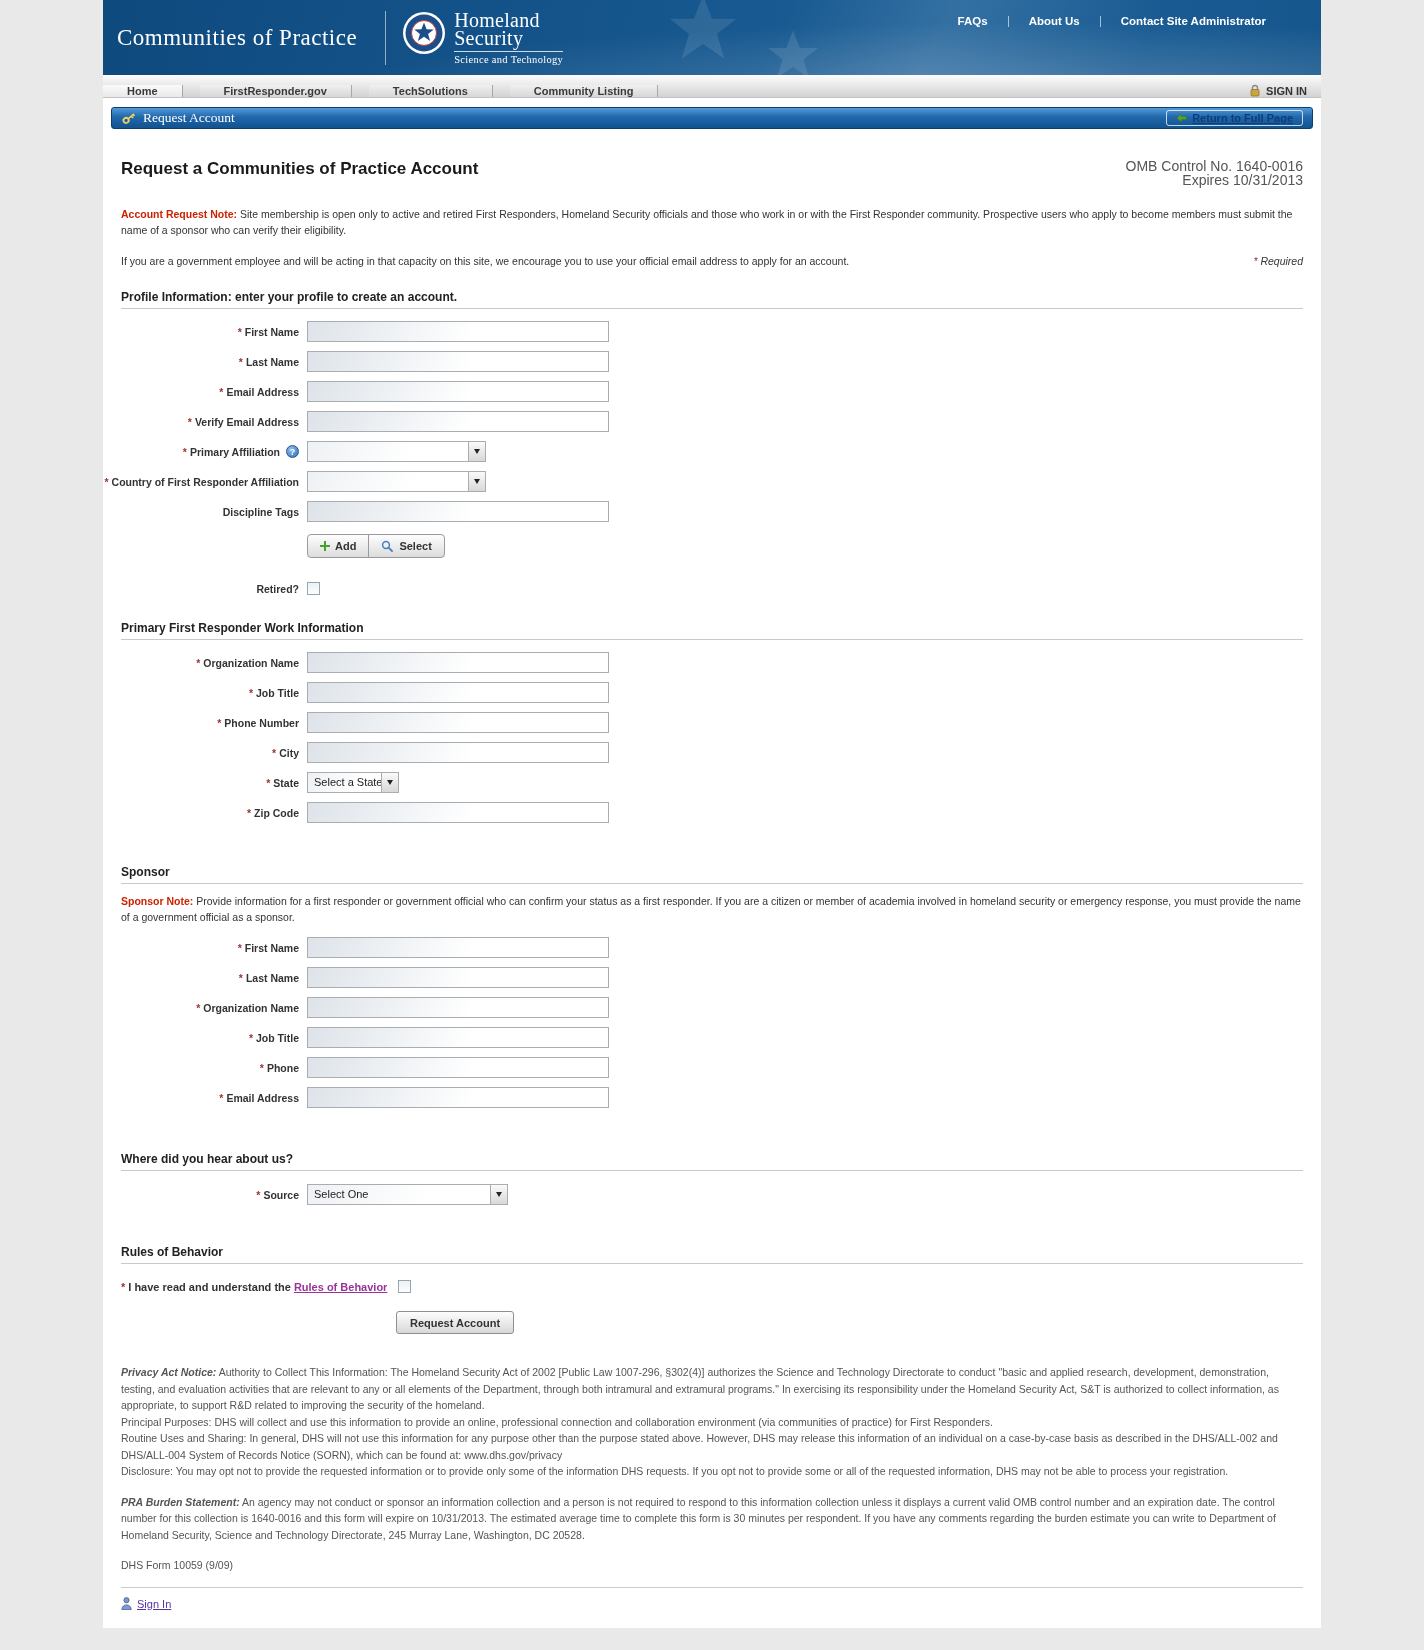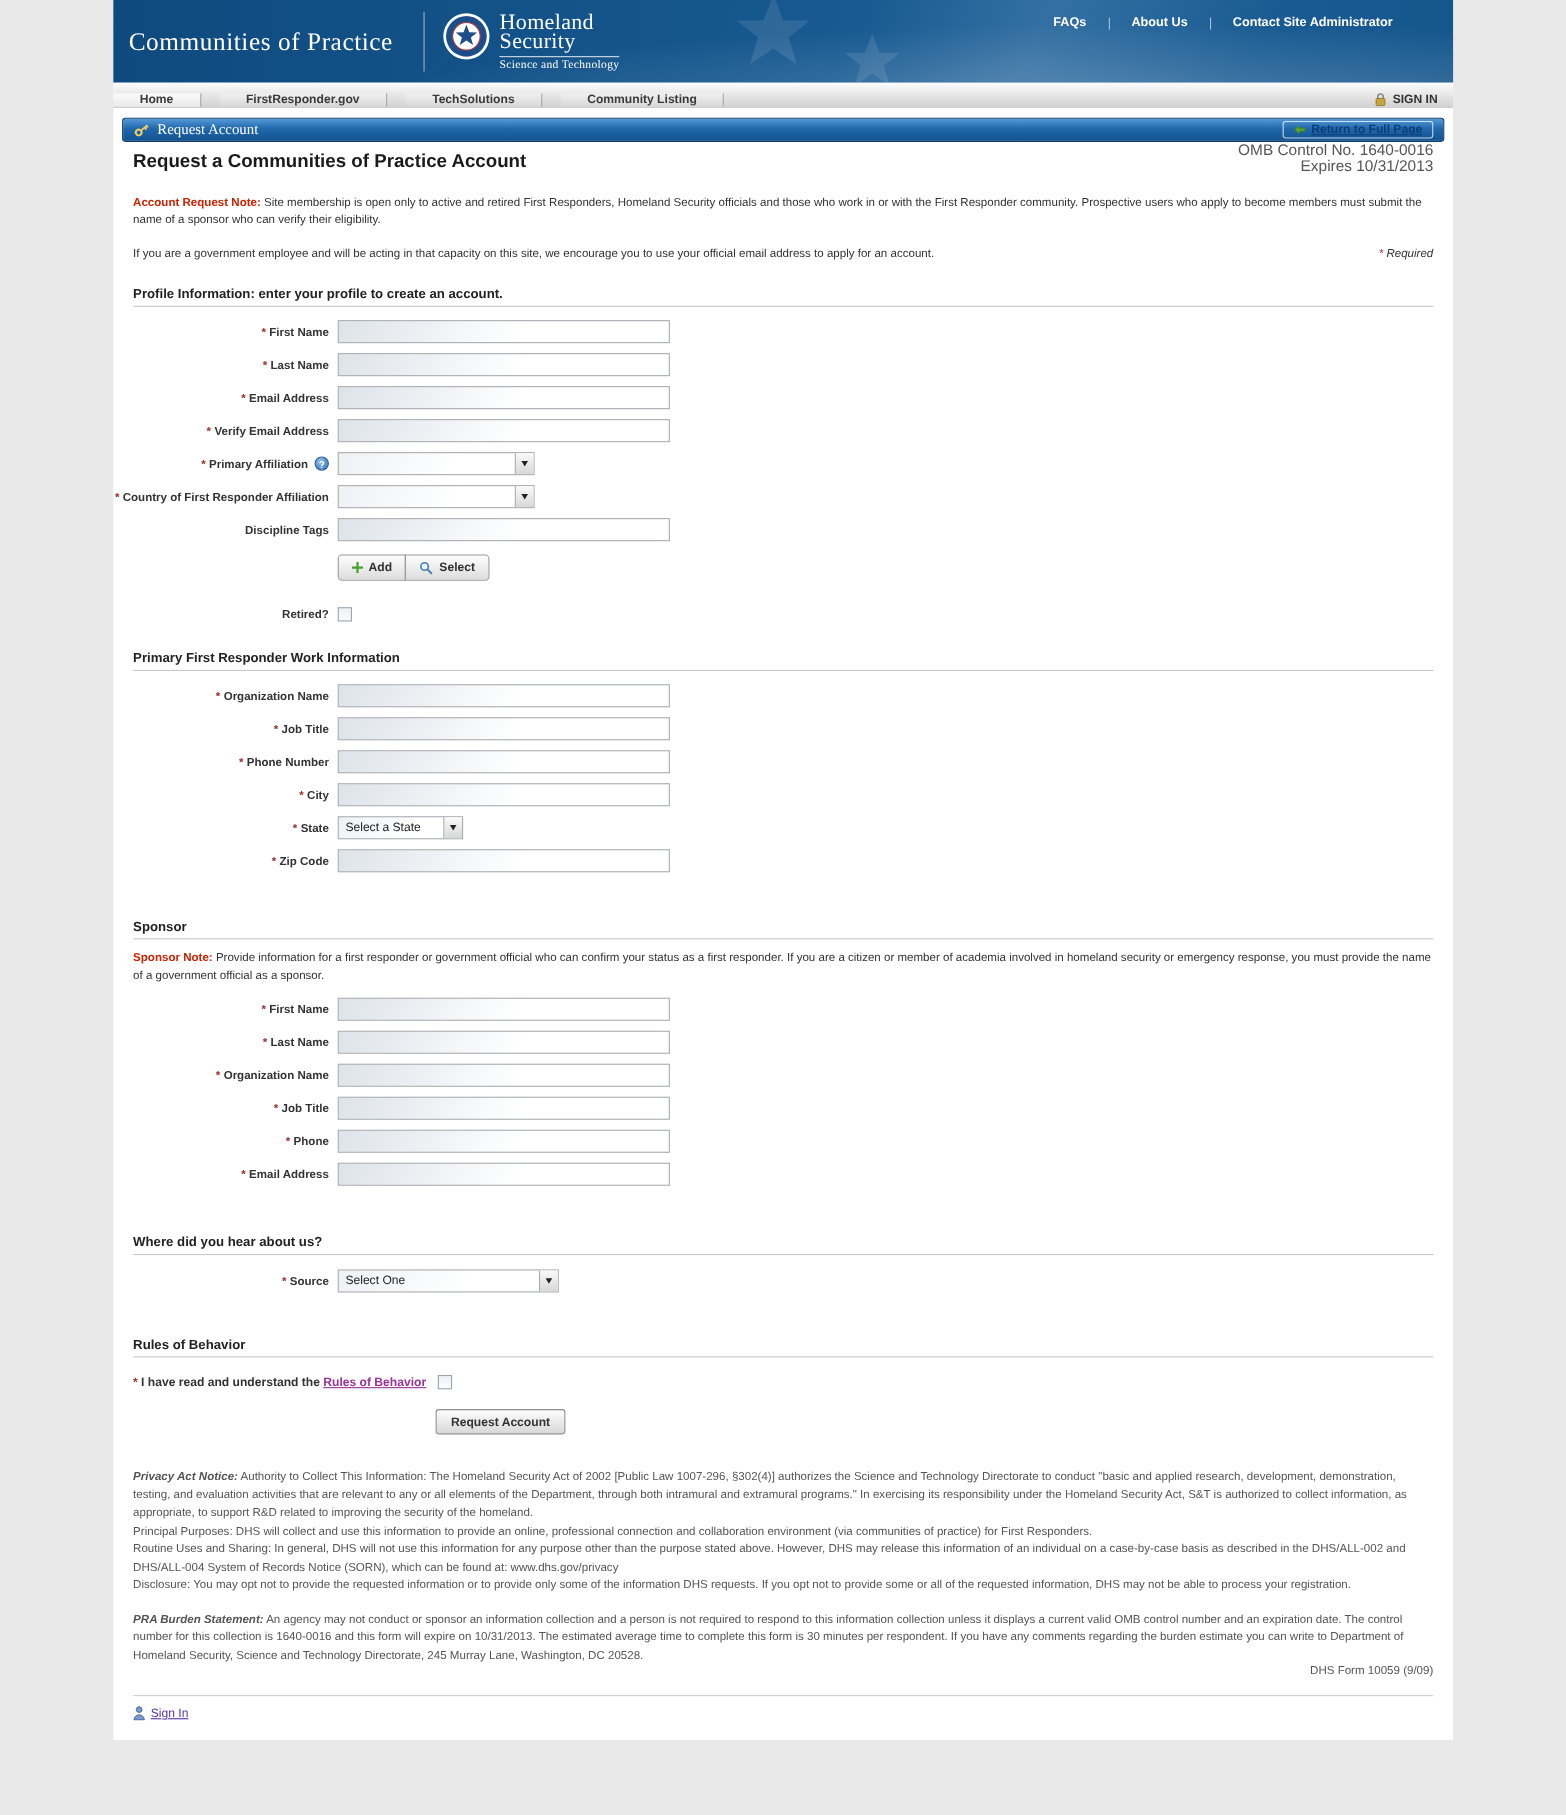--- a/index.html
+++ b/index.html
@@ -62,21 +62,21 @@
   }
   .banner-title { color:#fff; font-family:"Liberation Serif", serif; font-size:13.5px; margin-left:6px; }
   .banner-right {
     margin-left:auto; display:flex; align-items:center; gap:5px;
     border:1px solid rgba(255,255,255,0.75); border-radius:3px; padding:1px 9px;
   }
   .return-link { color:#0d3c7a; font-weight:bold; font-size:11px; text-decoration:underline; }
 
   
   .content { padding:0 18px 14px; }
-  .title-row { display:flex; align-items:flex-end; }
+  .title-row { display:flex; align-items:flex-start; padding-top:30px; }
   .page-title { font-size:17px; font-weight:bold; color:#1a1a1a; margin:0; }
   .omb { margin-left:auto; text-align:right; font-size:14px; color:#555; line-height:14px; }
 
   .note { font-size:10.5px; color:#333; line-height:16px; margin-top:19px; }
   .note-label { color:#cc2200; font-weight:bold;margin-top:39px; }
   .gov-row { display:flex; font-size:10.5px; color:#333; margin-top:17px; }
   .required-note { margin-left:auto; white-space:nowrap;font-style:italic; }
   .req { color:#993333; }
 
   .section-h {
@@ -95,21 +95,21 @@
   .tin {
     width:302px; height:21px; border:1px solid #a9acb1;
     background:linear-gradient(120deg,#dde3e9 0%,#ffffff 55%);
     padding:0 4px; font-size:11px; font-family:"Liberation Sans",sans-serif;
   }
 
   .combo { height:21px; border:1px solid #a9acb1; background:linear-gradient(120deg,#eef1f4,#ffffff 60%); display:flex; cursor:default; }
   .combo-val { flex:1; font-size:11px; line-height:19px; padding:0 6px; color:#222; white-space:nowrap; overflow:hidden; }
   .combo-btn { width:17px; border-left:1px solid #a9acb1; background:linear-gradient(#fafafa,#d8d8d8); display:flex; align-items:center; justify-content:center; }
   .tri { width:0; height:0; border-left:3.5px solid transparent; border-right:3.5px solid transparent; border-top:5px solid #222; }
-  .w178 { width:179px; } .w114 { width:114px; } .w200 { width:201px; }
+  .w178 { width:179px; } .w114 { width:92px; } .w200 { width:201px; }
 
   .help {
     width:13px; height:13px; border-radius:50%; margin-left:3px;
     background:radial-gradient(circle at 35% 30%, #8fc0ef, #2f6db5);
     color:#fff; font-size:9px; font-weight:bold; display:inline-flex;
     align-items:center; justify-content:center; border:1px solid #24578f;
   }
 
   .btn-group { display:flex; margin-top:12px; margin-left:186px; }
   .gbtn {
@@ -134,21 +134,21 @@
     margin-top:18px; margin-left:275px; height:23px; padding:0 13px;
     border:1px solid #8f8f8f; border-radius:3px;
     background:linear-gradient(#fdfdfd,#d8d8d8);
     font-size:11px; font-weight:bold; color:#333;
     font-family:"Liberation Sans",sans-serif; cursor:pointer; display:block;
   }
 
   .legal { margin-top:30px; font-size:10.5px; color:#555; line-height:16.5px; }
   .legal b { color:#555;font-style:italic; }
   .pra { margin-top:14px; }
-  .formnum { font-size:10.5px; color:#555;text-align:right; }
+  .formnum { margin-top:16px; font-size:10.5px; color:#555; }
 
   .signin-row { margin-top:16px; border-top:1px solid #ccc; padding:9px 0 4px; display:flex; align-items:center; gap:5px; }
   .signin-link { font-size:11px; color:#5533aa; text-decoration:underline; }
 </style>
 </head>
 <body>
 
 <div class="main-area">
   <div class="wrapper">
 

